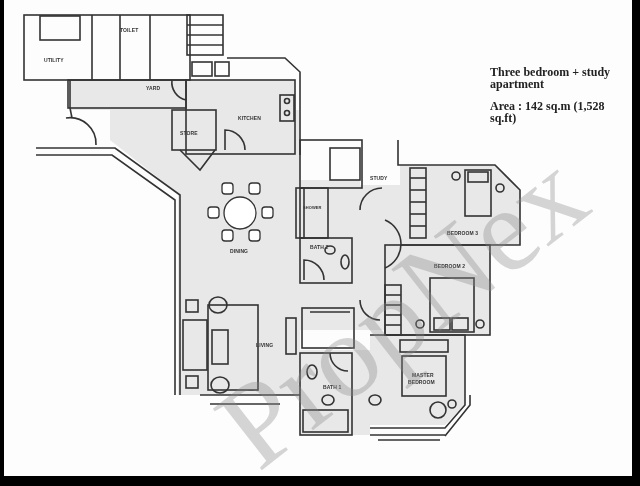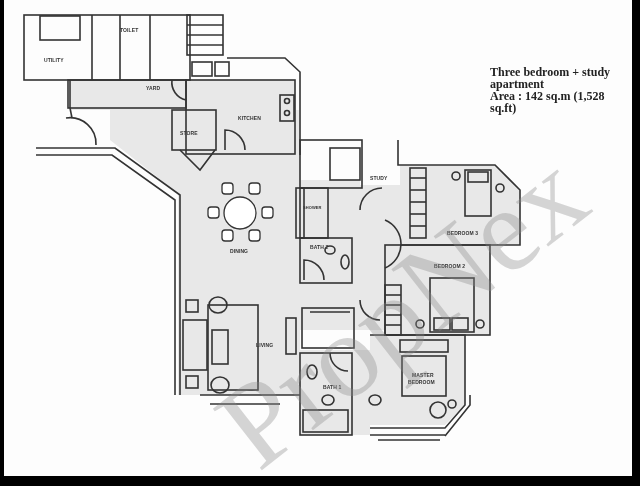--- a/index.html
+++ b/index.html
@@ -1,20 +1,20 @@
 <!DOCTYPE html>
 <html><head>
   <meta charset="utf-8">
   <style>
     html, body { margin: 0; padding: 0; }
     body { width: 640px; height: 486px; background: #000; position: relative; overflow: hidden; font-family: "Liberation Serif", serif; }
     .sheet { position: absolute; left: 4px; top: 0; width: 628px; height: 476px; background: #fdfdfd; }
     svg { position: absolute; left: 0; top: 0; }
     .info { position: absolute; left: 486px; top: 66px; font-family: "Liberation Serif", serif; font-size: 12px; color: #222; font-weight: bold; line-height: 1; }
-    .info .l2 { }
+    .info .l2 { margin-top: 10px; }
     .rl { font-family: "Liberation Sans", sans-serif; font-size: 5px; font-weight: bold; fill: #333; letter-spacing: 0.1px; }
     .wm { font-family: "Liberation Serif", serif; font-size: 120px; fill: #8a8a8a; opacity: 0.35; }
   </style>
 </head>
 <body>
 
 <div class="sheet">
   <svg width="628" height="476" viewBox="4 0 628 476">
     <g fill="#e8e8e8" stroke="none">
 

